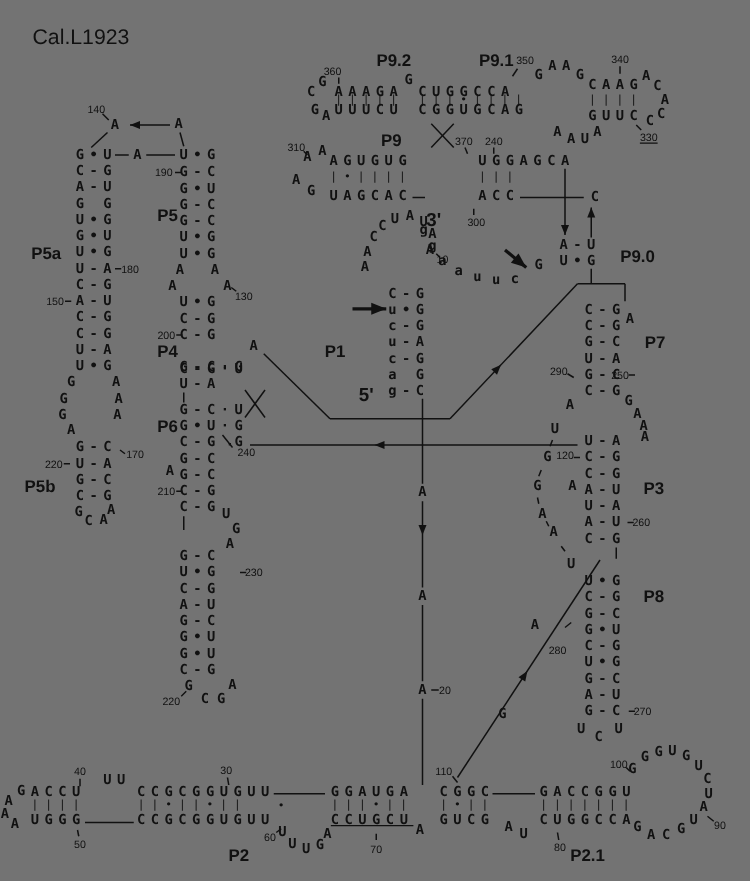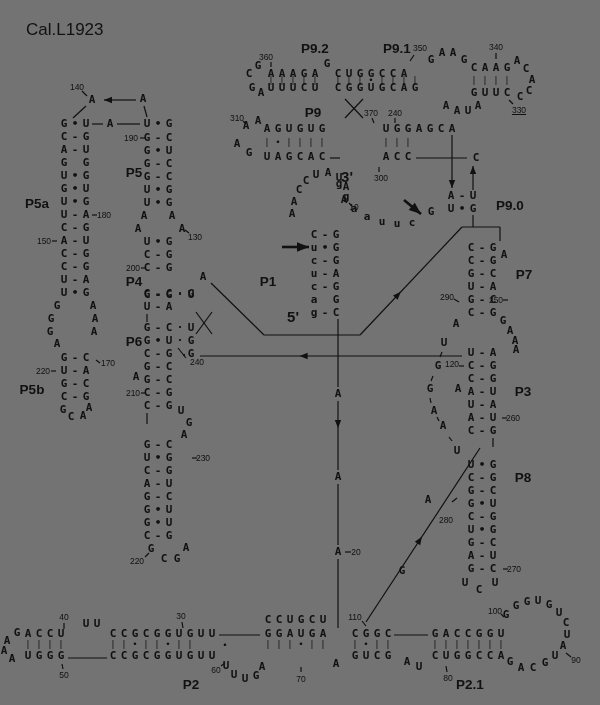--- a/index.html
+++ b/index.html
@@ -355,21 +355,21 @@
       <span class="t mk" style="left: 110.3px; top: 639px;">||•||•||</span>
       <span class="t n" style="left: 109.7px; top: 649px;">CCGCGGUGUU</span>
       <span class="t mk" style="left: 222.3px; top: 640px;">•</span>
       <span class="t n" style="left: 222.7px; top: 659px;">U</span>
       <span class="t n" style="left: 230.7px; top: 668px;">U</span>
       <span class="t n" style="left: 241.7px; top: 672px;">U</span>
       <span class="t n" style="left: 252.7px; top: 669px;">G</span>
       <span class="t n" style="left: 258.7px; top: 660px;">A</span>
       <span class="t n" style="left: 264.7px; top: 627px;">GGAUGA</span>
       <span class="t mk" style="left: 265.3px; top: 639px;">|||•||</span>
-      <span class="t n" style="left: 264.7px; top: 613px;">CCUGCU</span>
+      <span class="t n" style="left: 264.7px; top: 649px; text-decoration: underline;">CCUGCU</span>
       <span class="t n" style="left: 332.7px; top: 657px;">A</span>
       <span class="t n" style="left: 351.7px; top: 627px;">CGGC</span>
       <span class="t mk" style="left: 352.3px; top: 639px;">|•||</span>
       <span class="t n" style="left: 351.7px; top: 649px;">GUCG</span>
       <span class="t n" style="left: 403.7px; top: 655px;">A</span>
       <span class="t n" style="left: 415.7px; top: 660px;">U</span>
       <span class="t n" style="left: 431.7px; top: 627px;">GACCGGU</span>
       <span class="t mk" style="left: 432.3px; top: 639px;">|||||||</span>
       <span class="t n" style="left: 431.7px; top: 649px;">CUGGCCA</span>
       <span class="t n" style="left: 502.7px; top: 608px;">G</span>

